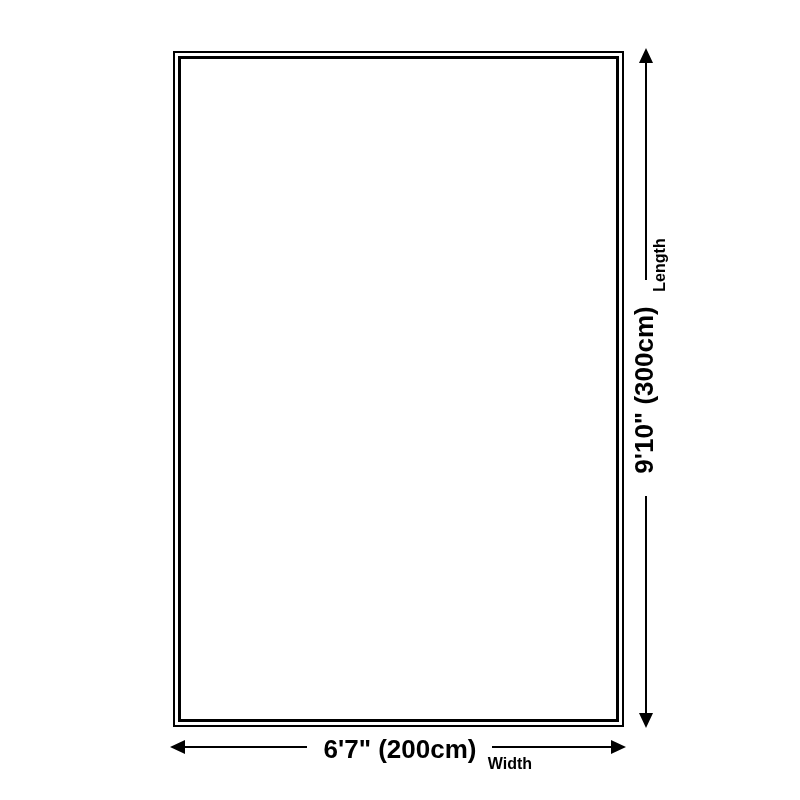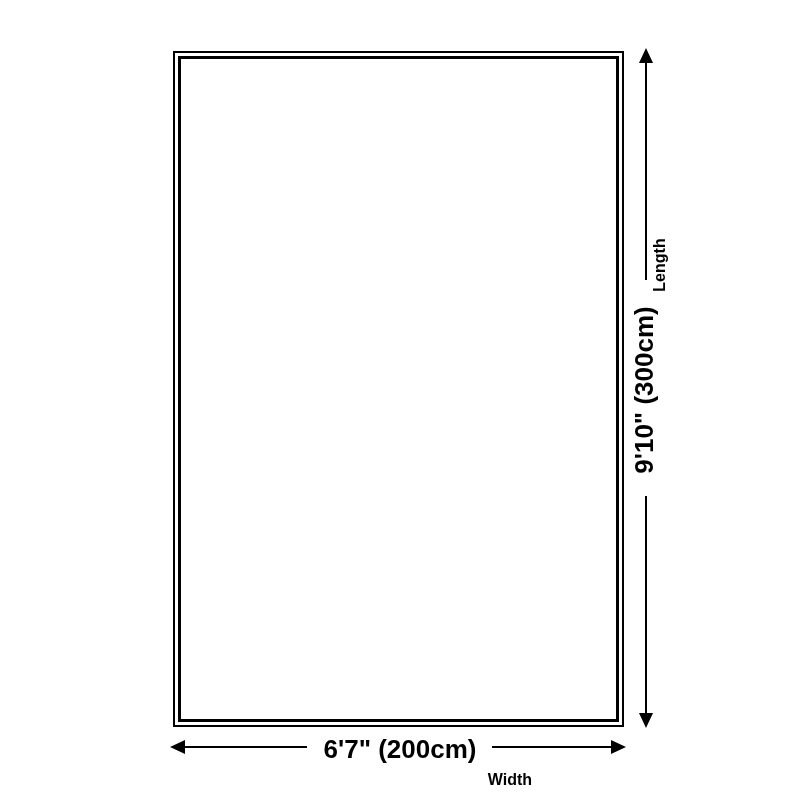--- a/index.html
+++ b/index.html
@@ -104,21 +104,21 @@
   }
   .length-axis {
     left: 660px; top: 265px;
     transform: translate(-50%, -50%) rotate(-90deg);
   }
   .width-value {
     left: 400px; top: 749px;
     transform: translate(-50%, -50%);
   }
   .width-axis {
-    left: 510px; top: 780px;
+    left: 510px; top: 764px;
     transform: translate(-50%, -50%);
   }
 </style>
 </head>
 <body>
 
 <div class="stage">
 
   <div class="rug-outline">
     <div class="rug-inner"></div>

